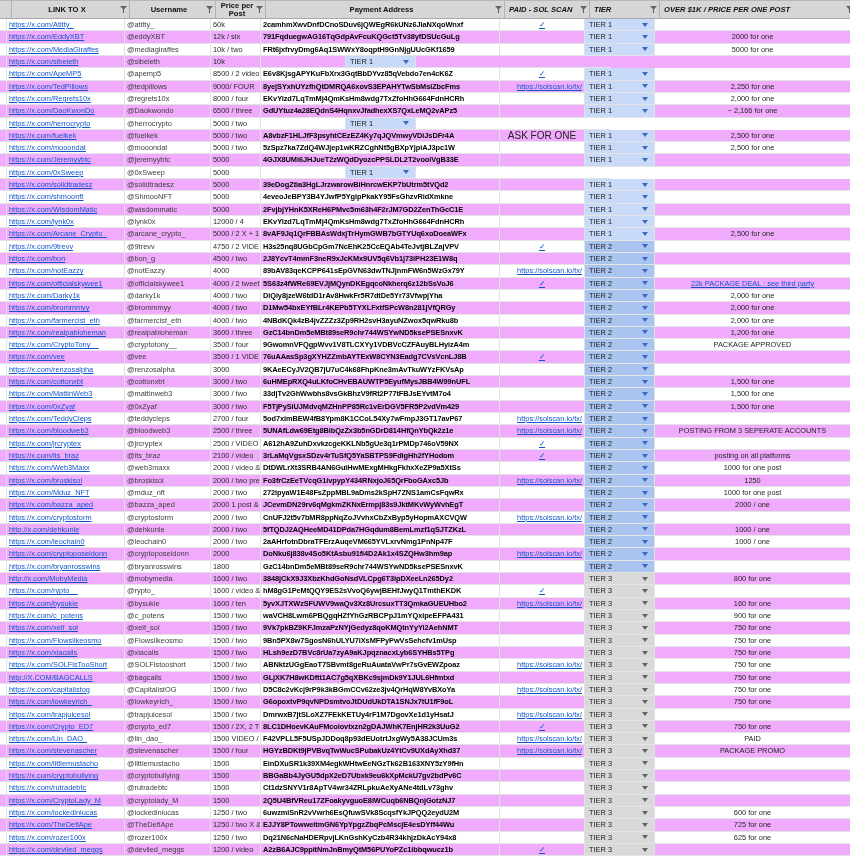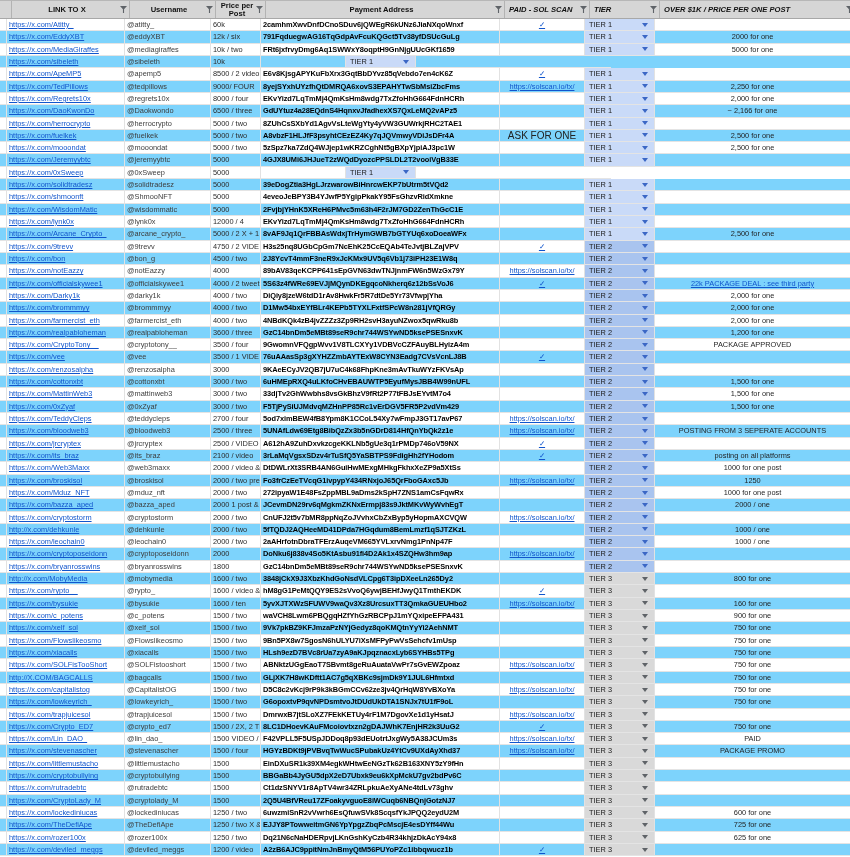--- a/index.html
+++ b/index.html
@@ -23,31 +23,31 @@
   .c-user    { width:86px; flex:0 0 86px; }
   .c-price   { width:50px; flex:0 0 50px; }
   .c-addr    { width:239px; flex:0 0 239px; }
   .c-paid    { width:85px; flex:0 0 85px; }
   .c-tier    { width:70px; flex:0 0 70px; }
   .c-note    { width:195px; flex:0 0 195px; border-right:none !important; }
 
   
   #rows { flex:1 1 auto; }
   .row { display:flex; height:12.323px; background:#fff; }
-  .row.alt { background:#7dd3fc; }
+  .row.alt { background:#f0abfc; }
   .cell { position:relative; font-size:7.4px; line-height:11.3px; white-space:nowrap;
     overflow:hidden; border-right:1px solid #e2e2e2; border-bottom:1px solid #e4e4e4;
     padding:0 2px; color:#222; }
   .cell.strip { padding:0; }
   .link, .slink { color:var(--link); text-decoration:underline; cursor:pointer; }
   .cell.user { color:#3d3d3d; }
   .cell.price { color:#2b2b2b; }
   .cell.addr { font-weight:bold; color:#000; letter-spacing:-0.08px; }
   .cell.paid { text-align:center; }
-  .cell.paid.r { }
+  .cell.paid.r { text-align:right; }
   .cell.paid .ask { color:#222; font-size:10px; }
   .cell.tier { padding-left:4px; color:#1a1a1a; }
   .cell.tier.t1 { background:var(--t1); }
   .cell.tier.t2 { background:var(--t2); }
   .cell.tier.t3 { background:var(--t3); }
   .dd { position:absolute; right:6px; top:50%; margin-top:-2px; width:0; height:0;
     border-left:3.5px solid transparent; border-right:3.5px solid transparent;
     border-top:4.5px solid #3b67c5; }
   .t3 .dd { border-top-color:#5f6368; }
   .cell.note { text-align:center; color:#1f1f1f; }
@@ -189,21 +189,20 @@
         <div class="cell tier c-tier t1"><div class="" style="display: inline;">TIER 1</div><div class="dd"></div></div>
         <div class="cell note c-note">~ 2,166 for one</div>
       </div>
       <div class="row">
         <div class="cell strip c-strip"></div>
         <div class="cell c-link">
           <div class="link">https://x.com/herrocrypto</div>
         </div>
         <div class="cell user c-user">@herrocrypto</div>
         <div class="cell price c-price">5000 / two</div>
-        <div class="cell addr c-addr">8ZUhCsSXbYd1AgvVsLteWgYty4yVW3GUWrkjRHC2TAE1</div>
         <div class="cell paid c-paid"></div>
         <div class="cell tier c-tier t1"><div class="" style="display: inline;">TIER 1</div><div class="dd"></div></div>
         <div class="cell note c-note"></div>
       </div>
       <div class="row alt">
         <div class="cell strip c-strip"></div>
         <div class="cell c-link">
           <div class="link">https://x.com/fuelkek</div>
         </div>
         <div class="cell user c-user">@fuelkek</div>

